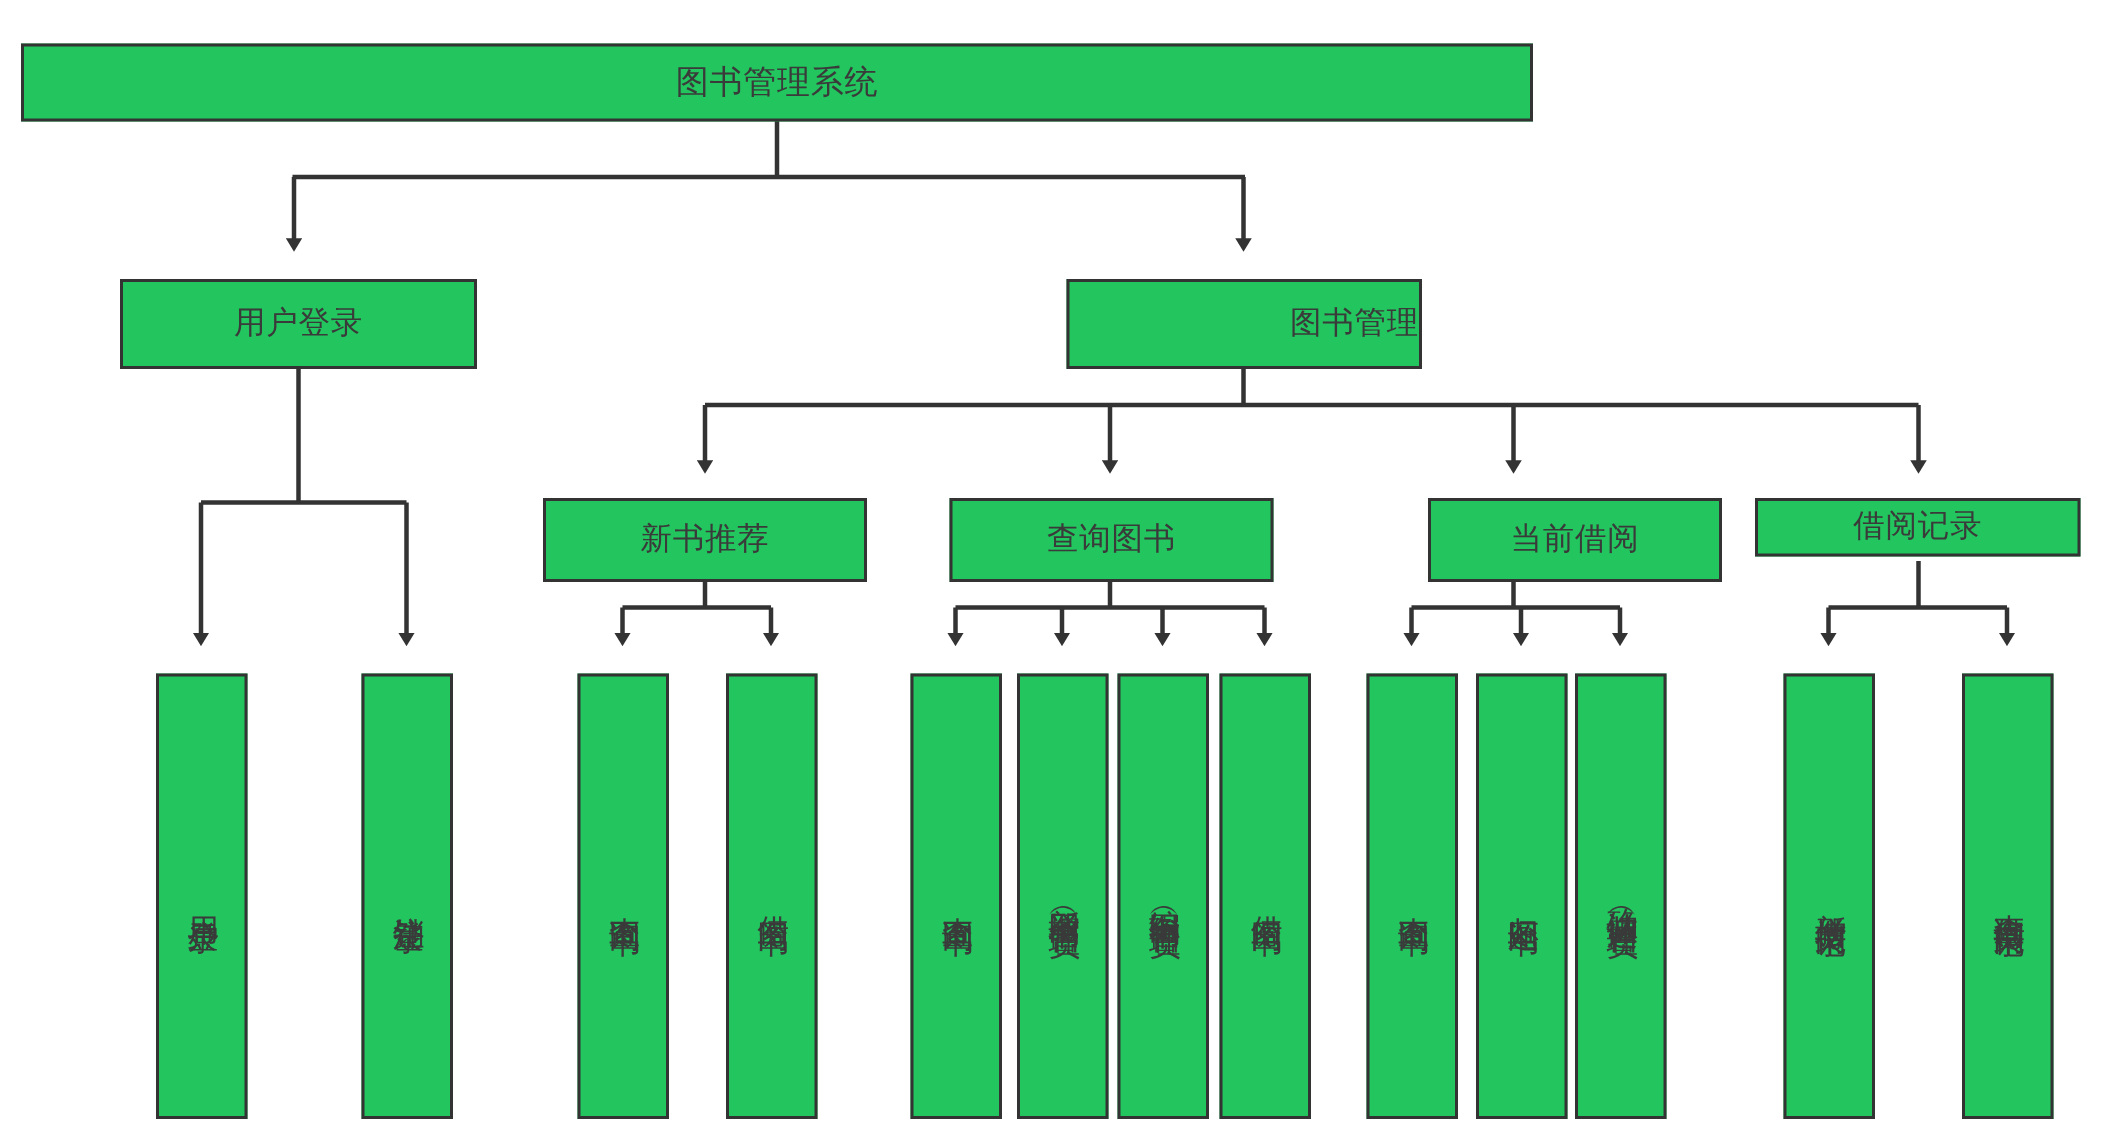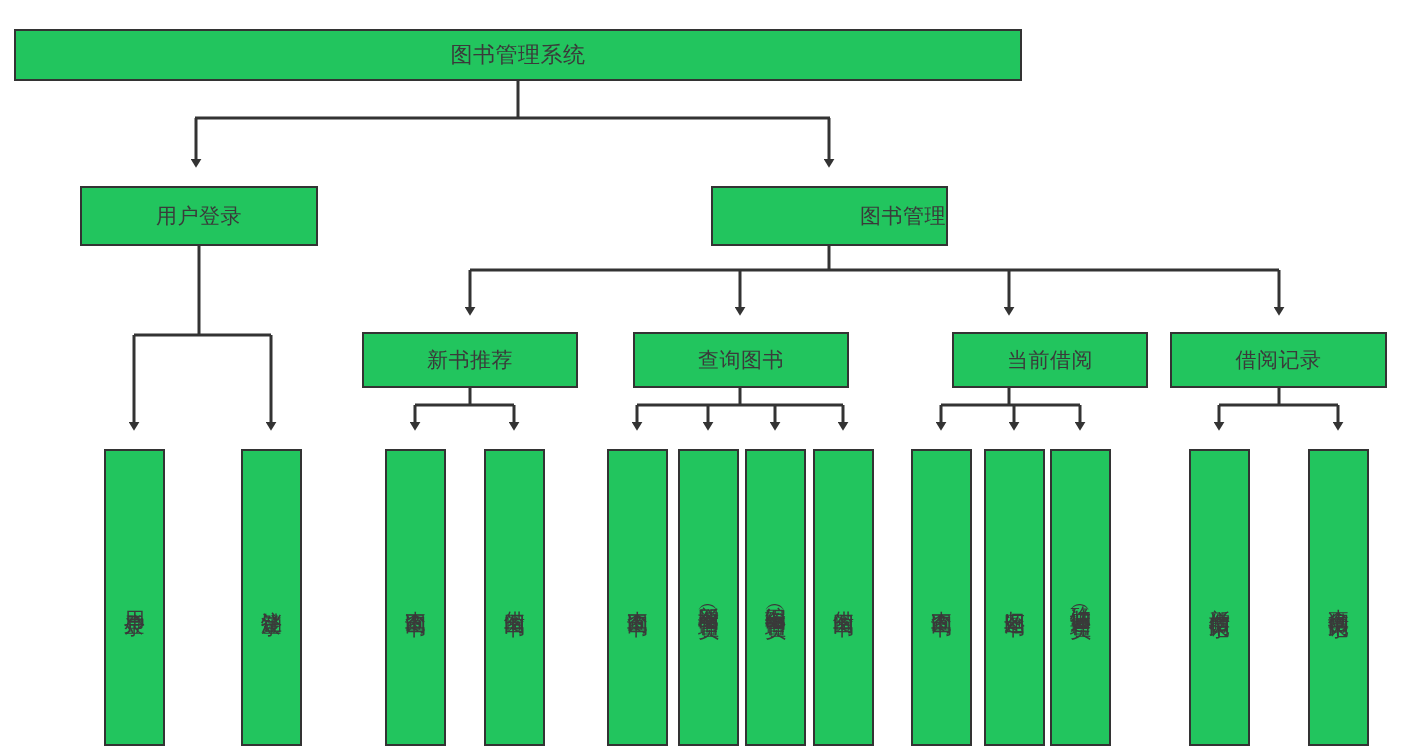--- a/index.html
+++ b/index.html
@@ -138,21 +138,21 @@
 
   <div class="node horiz" style="left:362px; top:318px; width:216px; height:56px;">
     <span class="lbl">新书推荐</span>
   </div>
   <div class="node horiz" style="left:633px; top:318px; width:216px; height:56px;">
     <span class="lbl">查询图书</span>
   </div>
   <div class="node horiz" style="left:952px; top:318px; width:196px; height:56px;">
     <span class="lbl">当前借阅</span>
   </div>
-  <div class="node horiz" style="left:1170px; top:318px; width:217px; height:56px;">
+  <div class="node horiz" style="left:1170px; top:318px; width:217px; height:39px;">
     <span class="lbl">借阅记录</span>
   </div>
 
   <div class="node vert" style="left:104px; top:435px; width:61px; height:297px;">
     <span class="lbl">用户登录</span>
   </div>
   <div class="node vert" style="left:241px; top:435px; width:61px; height:297px;">
     <span class="lbl">注销登录</span>
   </div>
 

